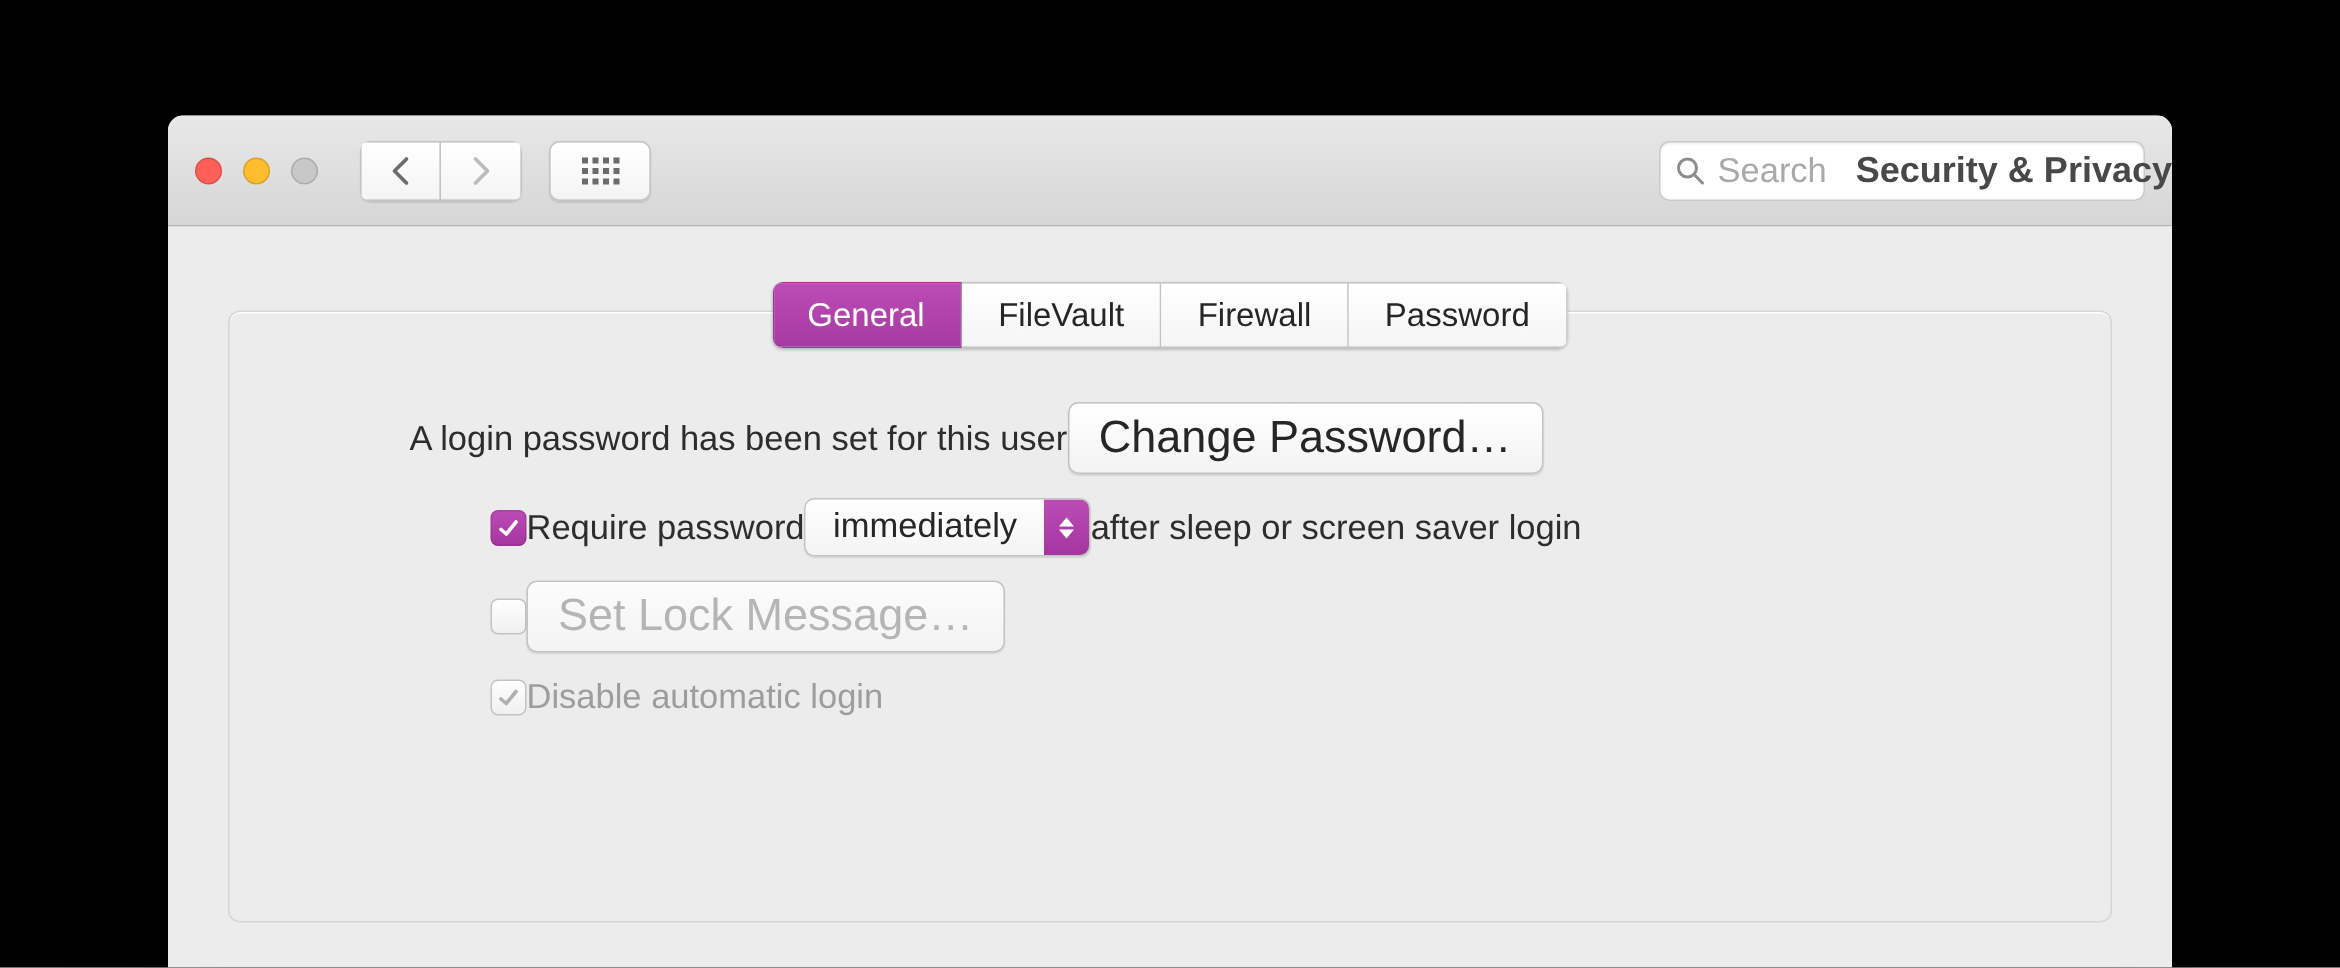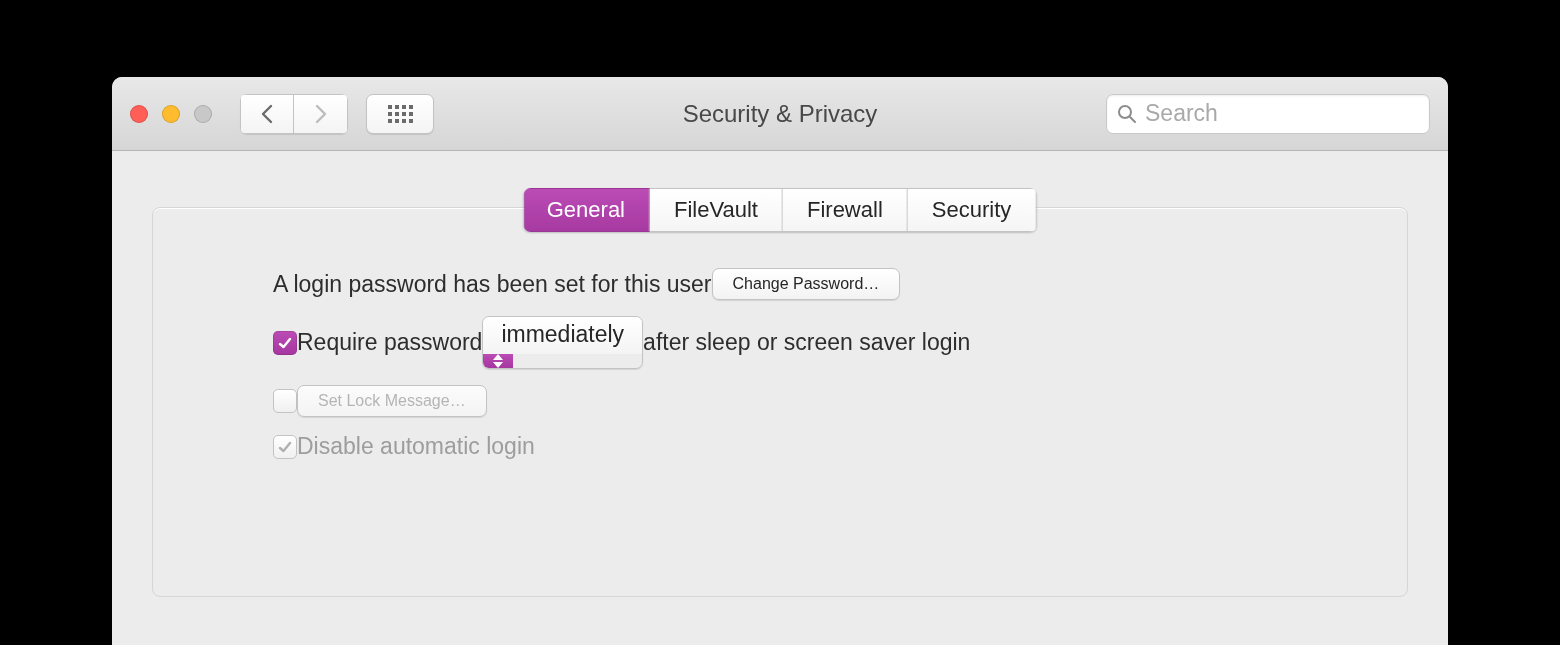--- a/index.html
+++ b/index.html
@@ -57,23 +57,23 @@
     background: linear-gradient(#fff,#f4f4f4);
     border: 1px solid #c3c3c3;
     border-radius: 7px;
     display: flex; align-items: center; justify-content: center;
     box-shadow: 0 1px 1px rgba(0,0,0,0.1);
   }
   .grid-icon { display: grid; grid-template-columns: repeat(4,4px); grid-auto-rows: 4px; gap: 3px; }
   .grid-icon span { background: #6b6b6b; }
   .win-title {
     position: absolute; left: 0; right: 0;
-    text-align: center;
+    text-align: right;
     font-size: 24px;
-    font-weight: 400;
+    font-weight: 700;
     color: #484848;
     pointer-events: none;
   }
   .searchwrap {
     margin-left: auto;
     width: 324px; height: 40px;
     background: #fff;
     border: 1px solid #c9c9c9;
     border-radius: 7px;
     display: flex; align-items: center;
@@ -136,58 +136,57 @@
     color: #2d2d2d;
     margin-bottom: 16px;
     flex-wrap: wrap;
   }
   .row.secondary { color: #9d9d9d; }
   .btn {
     background: linear-gradient(#ffffff,#f3f3f3);
     border: 1px solid #c3c3c3;
     border-radius: 7px;
     padding: 6px 20px;
-    font-size: 16px;
+    font-size: 30px;
     color: #262626;
     box-shadow: 0 1px 1px rgba(0,0,0,0.1);
   }
   .btn.disabled { color: #b5b5b5; background: linear-gradient(#fcfcfc,#f3f3f3); }
   .chk {
     width: 24px; height: 24px;
     border-radius: 5px;
     display: inline-flex; align-items: center; justify-content: center;
     flex: none;
   }
   .chk svg { width: 16px; height: 16px; }
   .chk.purple { background: linear-gradient(#bb4bb5,#a536a0); box-shadow: inset 0 0 0 1px rgba(0,0,0,0.1); }
   .chk.empty  { background: linear-gradient(#ffffff,#f0f0f0); border:1px solid #c3c3c3; }
   .chk.greychecked { background: linear-gradient(#ffffff,#f0f0f0); border:1px solid #c3c3c3; }
   .popup {
     display: inline-flex; align-items: stretch;
     border-radius: 7px; overflow: hidden;
     box-shadow: 0 1px 1px rgba(0,0,0,0.1);
     border: 1px solid #c3c3c3;
-    flex-direction: column;
   }
   .popup .pval {
     background: linear-gradient(#ffffff,#f4f4f4);
     padding: 4px 18px 6px;
     font-size: 23px;
     color: #262626;
   }
   .popup .pind {
     width: 30px;
     background: linear-gradient(#bb4bb5,#a536a0);
     display: flex; flex-direction: column; align-items: center; justify-content: center;
     gap: 2px;
   }
   .pind .tri { width:0; height:0; border-left:5px solid transparent; border-right:5px solid transparent; }
   .pind .up   { border-bottom:6px solid #fff; }
   .pind .down { border-top:6px solid #fff; }
-  .indent { }
+  .indent { margin-left: 54px; }
 </style>
 </head>
 <body>
 
 <div class="window">
 
   <div class="titlebar">
     <div class="traffic">
       <div class="dot close"></div>
       <div class="dot min"></div>
@@ -235,21 +234,21 @@
     </div>
   </div>
 
   <div class="content">
     <div class="panel">
 
       <div class="tabs">
         <div class="tab active">General</div>
         <div class="tab">FileVault</div>
         <div class="tab">Firewall</div>
-        <div class="tab">Security</div>
+        <div class="tab">Password</div>
       </div>
 
       <div class="row">
         <span>A login password has been set for this user</span>
         <button class="btn">Change Password…</button>
       </div>
 
       <div class="row indent">
         <span class="chk purple">
           <svg viewBox="0 0 16 16">

